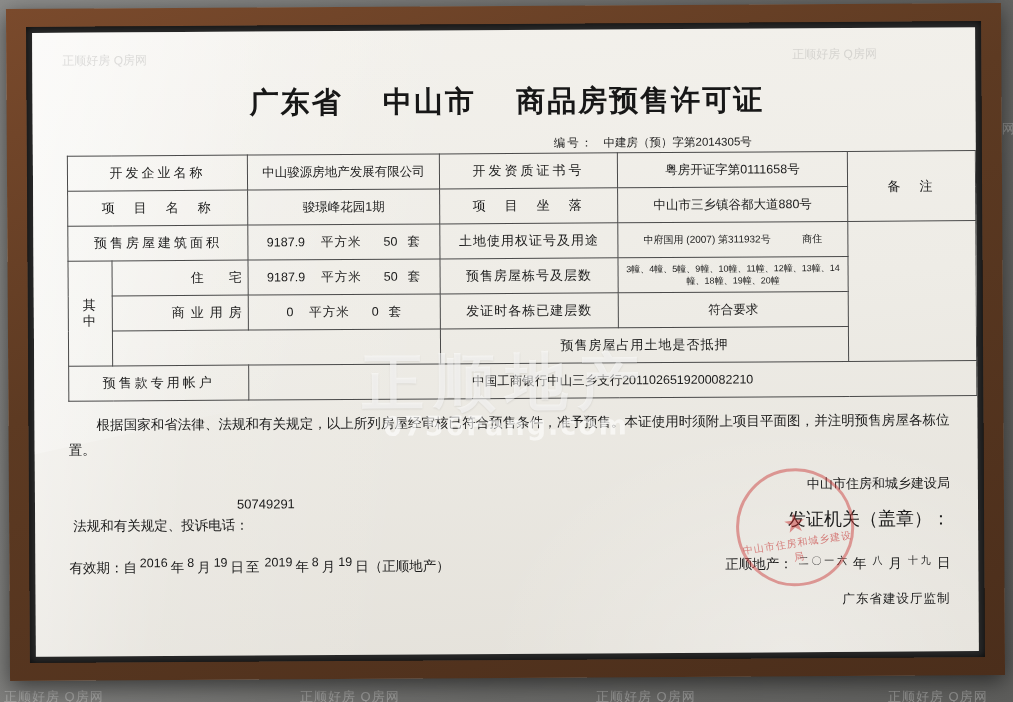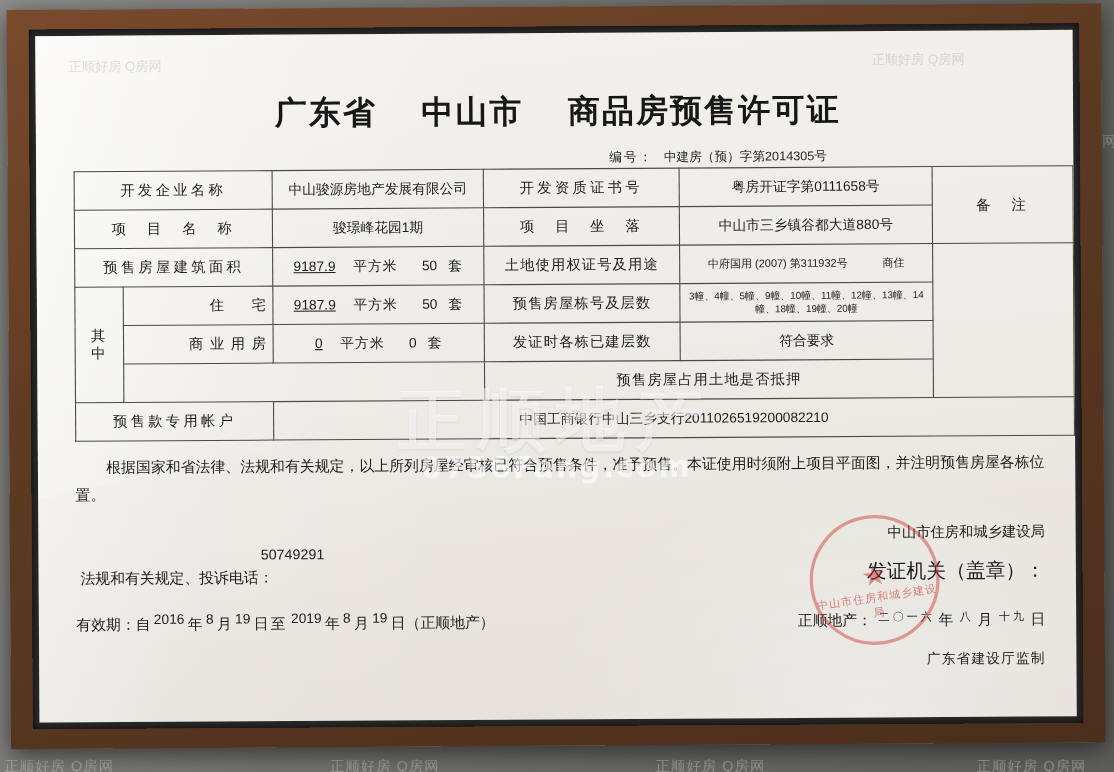--- a/index.html
+++ b/index.html
@@ -140,21 +140,21 @@
   }
   .lblcell.sp2 { letter-spacing: 6px; text-align: right; }
   .valcell { font-size: 12.5px; }
   .small { font-size: 10px; letter-spacing: 0; }
   .tiny { font-size: 9px; line-height: 1.35; letter-spacing: 0; }
   .vert {
     letter-spacing: 2px;
     font-size: 13px;
     line-height: 1.25;
   }
-  .area-val .num { margin-right: 16px; text-decoration: underline; }
+  .area-val .num { margin-right: 16px; }
   .area-val .unit { letter-spacing: 1px; }
   .area-val .count { margin-left: 22px; }
   .area-val .tao { margin-left: 10px; letter-spacing: 1px; }
 
   
   .para {
     margin-top: 12px;
     font-size: 13.5px;
     line-height: 1.85;
     color: #1b1b1b;

